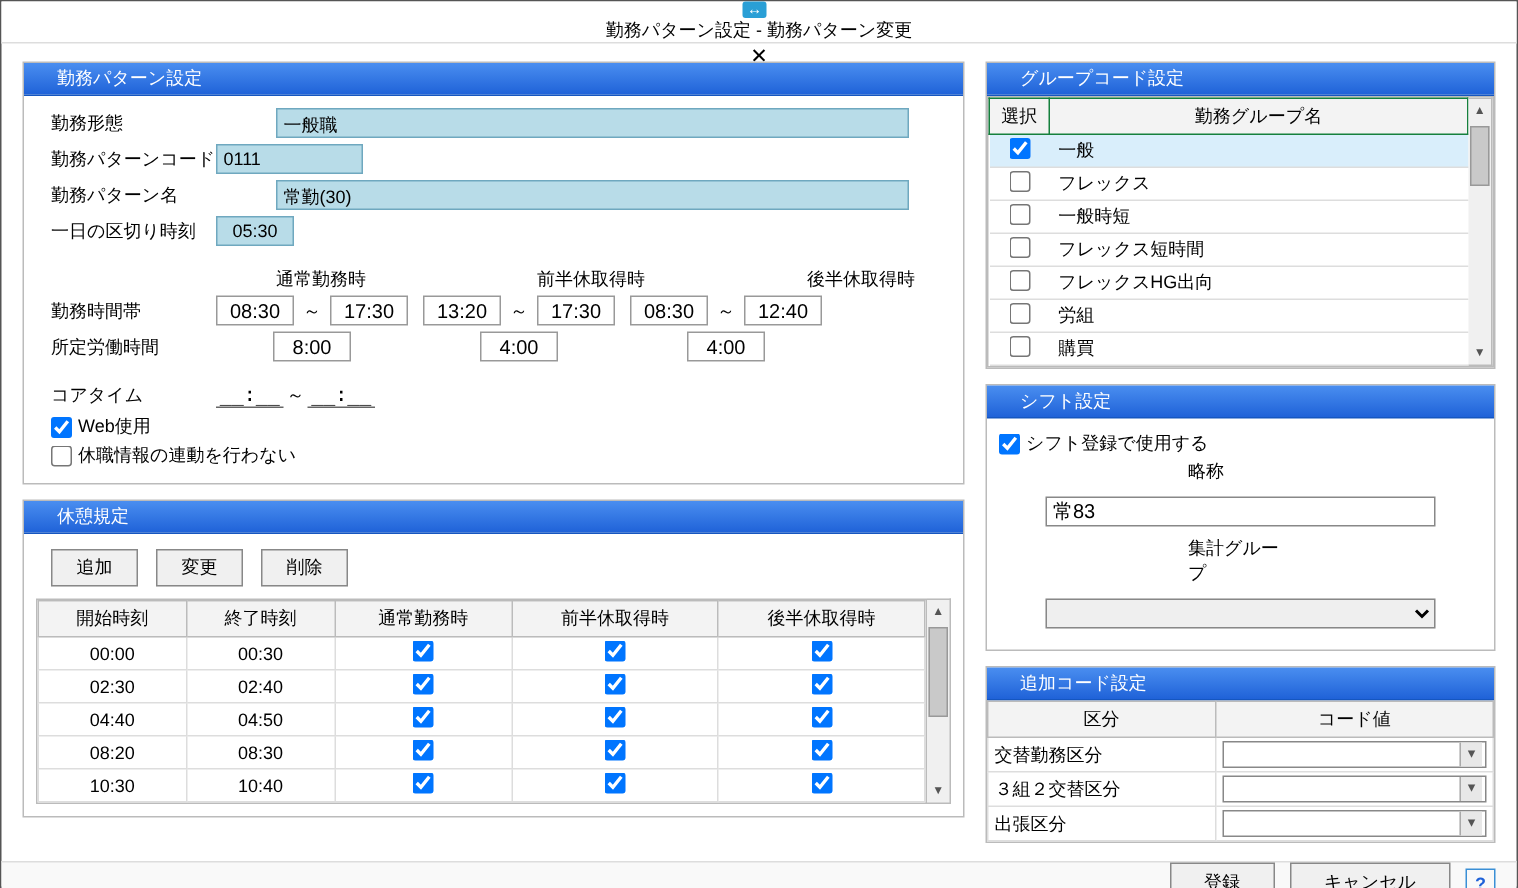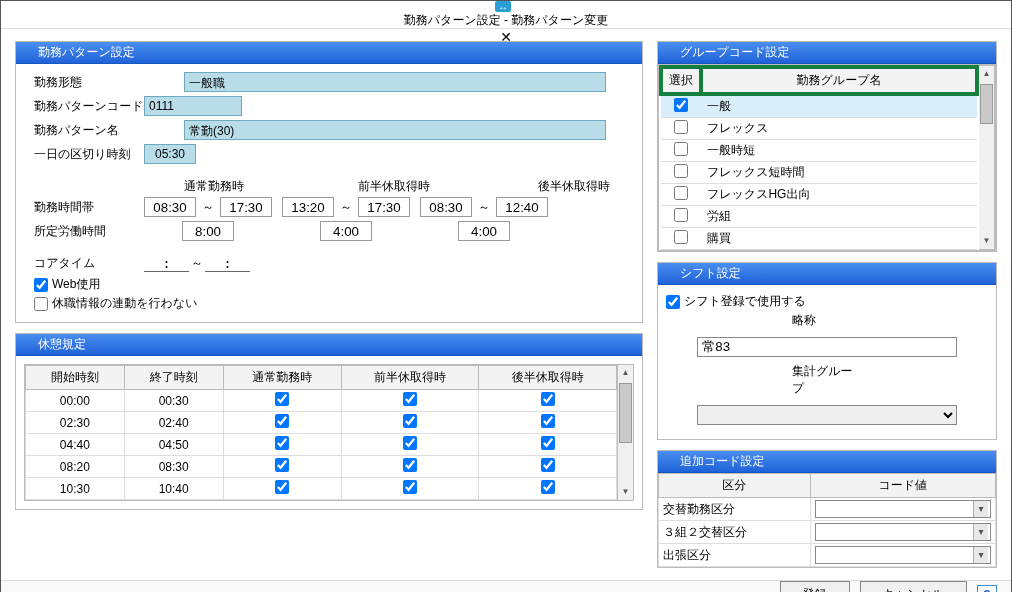--- a/index.html
+++ b/index.html
@@ -36,21 +36,21 @@
 table.grid th { background:#f3f3f3; border:1px solid #bbb; padding:3px 6px; font-weight:normal; text-align:center; }
 table.grid td { border:1px solid #ddd; padding:2px 6px; text-align:center; height:20px; }
 .table-wrap { display:flex; }
 .table-scroll { flex:1; max-height:150px; overflow:hidden; border:1px solid #bbb; }
 .scrollbar { width:16px; background:#f0f0f0; border:1px solid #bbb; border-left:none; position:relative; }
 .scrollbar .thumb { position:absolute; top:18px; left:1px; right:1px; height:60px; background:#c9c9c9; border:1px solid #999; }
 .scrollbar .arr { position:absolute; left:0; right:0; height:16px; text-align:center; font-size:8px; line-height:16px; color:#555; }
 .scrollbar .arr.up { top:0; }
 .scrollbar .arr.dn { bottom:0; }
 .group-table { width:100%; border-collapse:collapse; }
-.group-table th { background:#f3f3f3; border:4px solid #15803d; padding:3px 6px; font-weight:normal; text-align:center; font-size:12px; }
+.group-table th { background:#f3f3f3; border:1px solid #15803d; padding:3px 6px; font-weight:normal; text-align:center; font-size:12px; }
 .group-table td { border-bottom:1px solid #ddd; padding:2px 6px; height:20px; }
 .group-table td.chk { width:34px; text-align:center; }
 .group-wrap { border:1px solid #bbb; }
 .group-body { display:flex; }
 .group-list { flex:1; }
 .group-row-sel { background:#d9eefb; }
 select.combo { width:260px; height:20px; border:1px solid #888; }
 .shift-row { display:flex; align-items:center; gap:8px; margin-bottom:6px;flex-direction:column; }
 .shift-row label.l { width:70px; }
 .shift-row input.txtplain { border:1px solid #888; height:20px; width:260px; padding:2px 4px; }
@@ -150,20 +150,25 @@
           <div class="checkbox-row">
             <input type="checkbox" id="cbnoleave" style="">
             <label>休職情報の連動を行わない</label>
           </div>
         </div>
       </div>
 
       <div class="panel">
         <div class="panel-header">休憩規定</div>
         <div class="panel-body">
+          <div class="btn-row">
+            <button class="btn">追加</button>
+            <button class="btn">変更</button>
+            <button class="btn">削除</button>
+          </div>
           <div class="table-wrap">
             <div class="table-scroll">
               <table class="grid" id="rest-table">
                 <thead>
                     <tr>
                   <th>開始時刻</th>
                   <th>終了時刻</th>
                   <th>通常勤務時</th>
                   <th>前半休取得時</th>
                   <th>後半休取得時</th>

